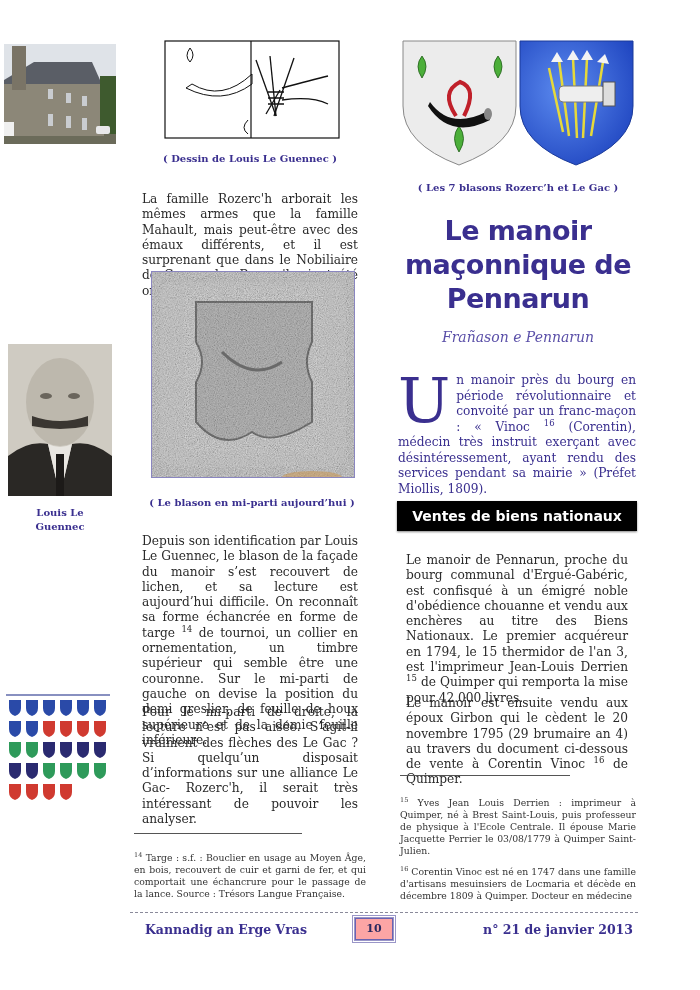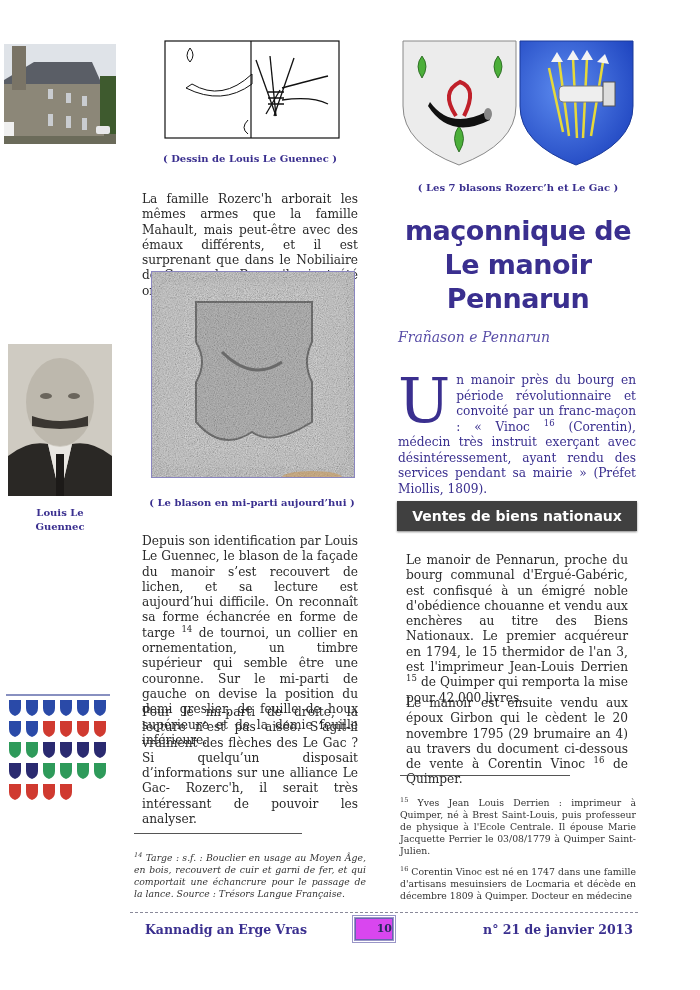--- a/index.html
+++ b/index.html
@@ -10,31 +10,31 @@
              font-family:"DejaVu Serif", serif; }
   .body-text { font-size:12.2px; line-height:15.3px; text-align:justify; color:#2a2a2a; }
   .body-text p { margin:8px; }
   .fn { font-size:9.3px; line-height:12px; text-align:justify; color:#333; }
   .fn p { margin:0; }
   sup { font-size:0.7em; line-height:0; }
   .rule { height:1px; background:#555; }
   .title { color:#3a2f8f; font-family:"DejaVu Sans", sans-serif; font-weight:bold;
            text-align:center; font-size:27px; line-height:34px; letter-spacing:-0.5px; }
   .subtitle { color:#5a4fa8; font-family:"DejaVu Serif", serif; font-style:italic;
-              font-size:14px; }
+              font-size:14px; text-align:center; }
   .intro { color:#3a2f8f; font-size:12.2px; line-height:15.5px; text-align:justify; }
   .dropcap { float:left; font-size:62px; line-height:52px; margin:2px 6px 0 0;
              color:#3a2f8f; font-family:"DejaVu Serif", serif; }
-  .section-bar { background:#404040; color:#fff; font-family:"DejaVu Sans", sans-serif;
+  .section-bar { background:#000000; color:#fff; font-family:"DejaVu Sans", sans-serif;
                  font-weight:bold; font-size:14px; text-align:center; line-height:30px;
                  box-shadow:0 1px 2px #888; }
   .footer-line { border-top:1px dashed #8a8a9a; }
   .footer-text { color:#3a2f8f; font-weight:bold; font-size:12.5px; font-family:"DejaVu Serif", serif;margin-left:12px; }
-  .page-box { border:1px solid #6a63b0; background:#d946ef; width:36px; height:20px;
-              text-align:right; line-height:20px; font-size:11px; font-weight:bold;
+  .page-box { border:1px solid #6a63b0; background:#fca5a5; width:36px; height:20px;
+              text-align:center; line-height:20px; font-size:11px; font-weight:bold;
               color:#2a2a60; outline:3px double #9a96c8; }
 </style>
 </head>
 <body>
 
 <div class="abs" style="left:4px;top:44px;width:112px;height:100px;overflow:hidden;">
   <svg width="112" height="100" viewBox="0 0 112 100">
     <rect width="112" height="100" fill="#dfe3e8"></rect>
     <rect x="0" y="88" width="112" height="12" fill="#6b6b5a"></rect>
     <polygon points="0,36 30,18 88,18 100,45 0,45" fill="#5a5e66"></polygon>
@@ -151,21 +151,21 @@
         <path d="M54,90 h12 v8 q0,6 -6,8 q-6,-2 -6,-8z" fill="#d03a30"></path>
       </g>
   </svg>
 </div>
 
 <div class="abs body-text" style="left:134px;top:697px;width:232px;">
   <p>Pour le mi-parti de droite, la lecture n’est pas aisée. S’agit-il vraiment des flèches des Le Gac ?  Si quelqu’un disposait d’informations sur une alliance Le Gac- Rozerc'h, il serait très intéressant de pouvoir les analyser.</p>
 </div>
 
 <div class="abs rule" style="left:134px;top:833px;width:168px;"></div>
-<div class="abs fn" style="left:134px;top:852px;width:232px;font-style:italic;">
+<div class="abs fn" style="left:134px;top:852px;width:232px;">
   <p><sup>14</sup><span> Targe : s.f. : Bouclier en usage au Moyen Âge, en bois, recouvert de cuir et garni de fer, et qui comportait une échancrure pour le passage de la lance. Source : Trésors Langue Française.</span></p>
 </div>
 
 <div class="abs" style="left:402px;top:40px;width:115px;height:126px;">
   <svg width="115" height="126" viewBox="0 0 115 126">
     <path d="M1,1 H114 V66 Q114,104 57,125 Q1,104 1,66z" fill="#ececec" stroke="#888" stroke-width="1"></path>
     <g fill="#4caf3a" stroke="#1f5e18" stroke-width="0.8">
       <path d="M20,16 q-8,10 0,22 q8,-12 0,-22z"></path>
       <path d="M96,16 q-8,10 0,22 q8,-12 0,-22z"></path>
       <path d="M57,86 q-9,12 0,26 q9,-14 0,-26z"></path>
@@ -197,22 +197,22 @@
         <polygon points="68,10 74,20 62,20"></polygon>
         <polygon points="86,14 90,24 78,22"></polygon>
       </g>
     <rect x="40" y="46" width="46" height="16" rx="4" fill="#eeeeee" stroke="#777"></rect>
     <rect x="84" y="42" width="12" height="24" fill="#ddd" stroke="#555"></rect>
   </svg>
 </div>
 <div class="abs caption" style="left:400px;top:182px;width:236px;">( Les 7 blasons Rozerc’h et Le Gac )</div>
 
 <div class="abs title" style="left:398px;top:214px;width:240px;">
+  <div>Le manoir</div>
   <div>maçonnique de</div>
-  <div>Le manoir</div>
   <div>Pennarun</div>
 </div>
 <div class="abs subtitle" style="left:398px;top:329px;width:240px;">Frañason e Pennarun</div>
 
 <div class="abs intro" style="left:398px;top:373px;width:238px;">
   <span class="dropcap">U</span><span>n manoir près du bourg en période révolutionnaire et convoité par un franc-maçon : « Vinoc </span><sup>16</sup><span> (Corentin), médecin très instruit exerçant avec désintéressement, ayant rendu des services pendant sa mairie » (Préfet Miollis, 1809).</span>
 </div>
 
 <div class="abs section-bar" style="left:397px;top:501px;width:240px;height:30px;">Ventes de biens nationaux</div>
 

